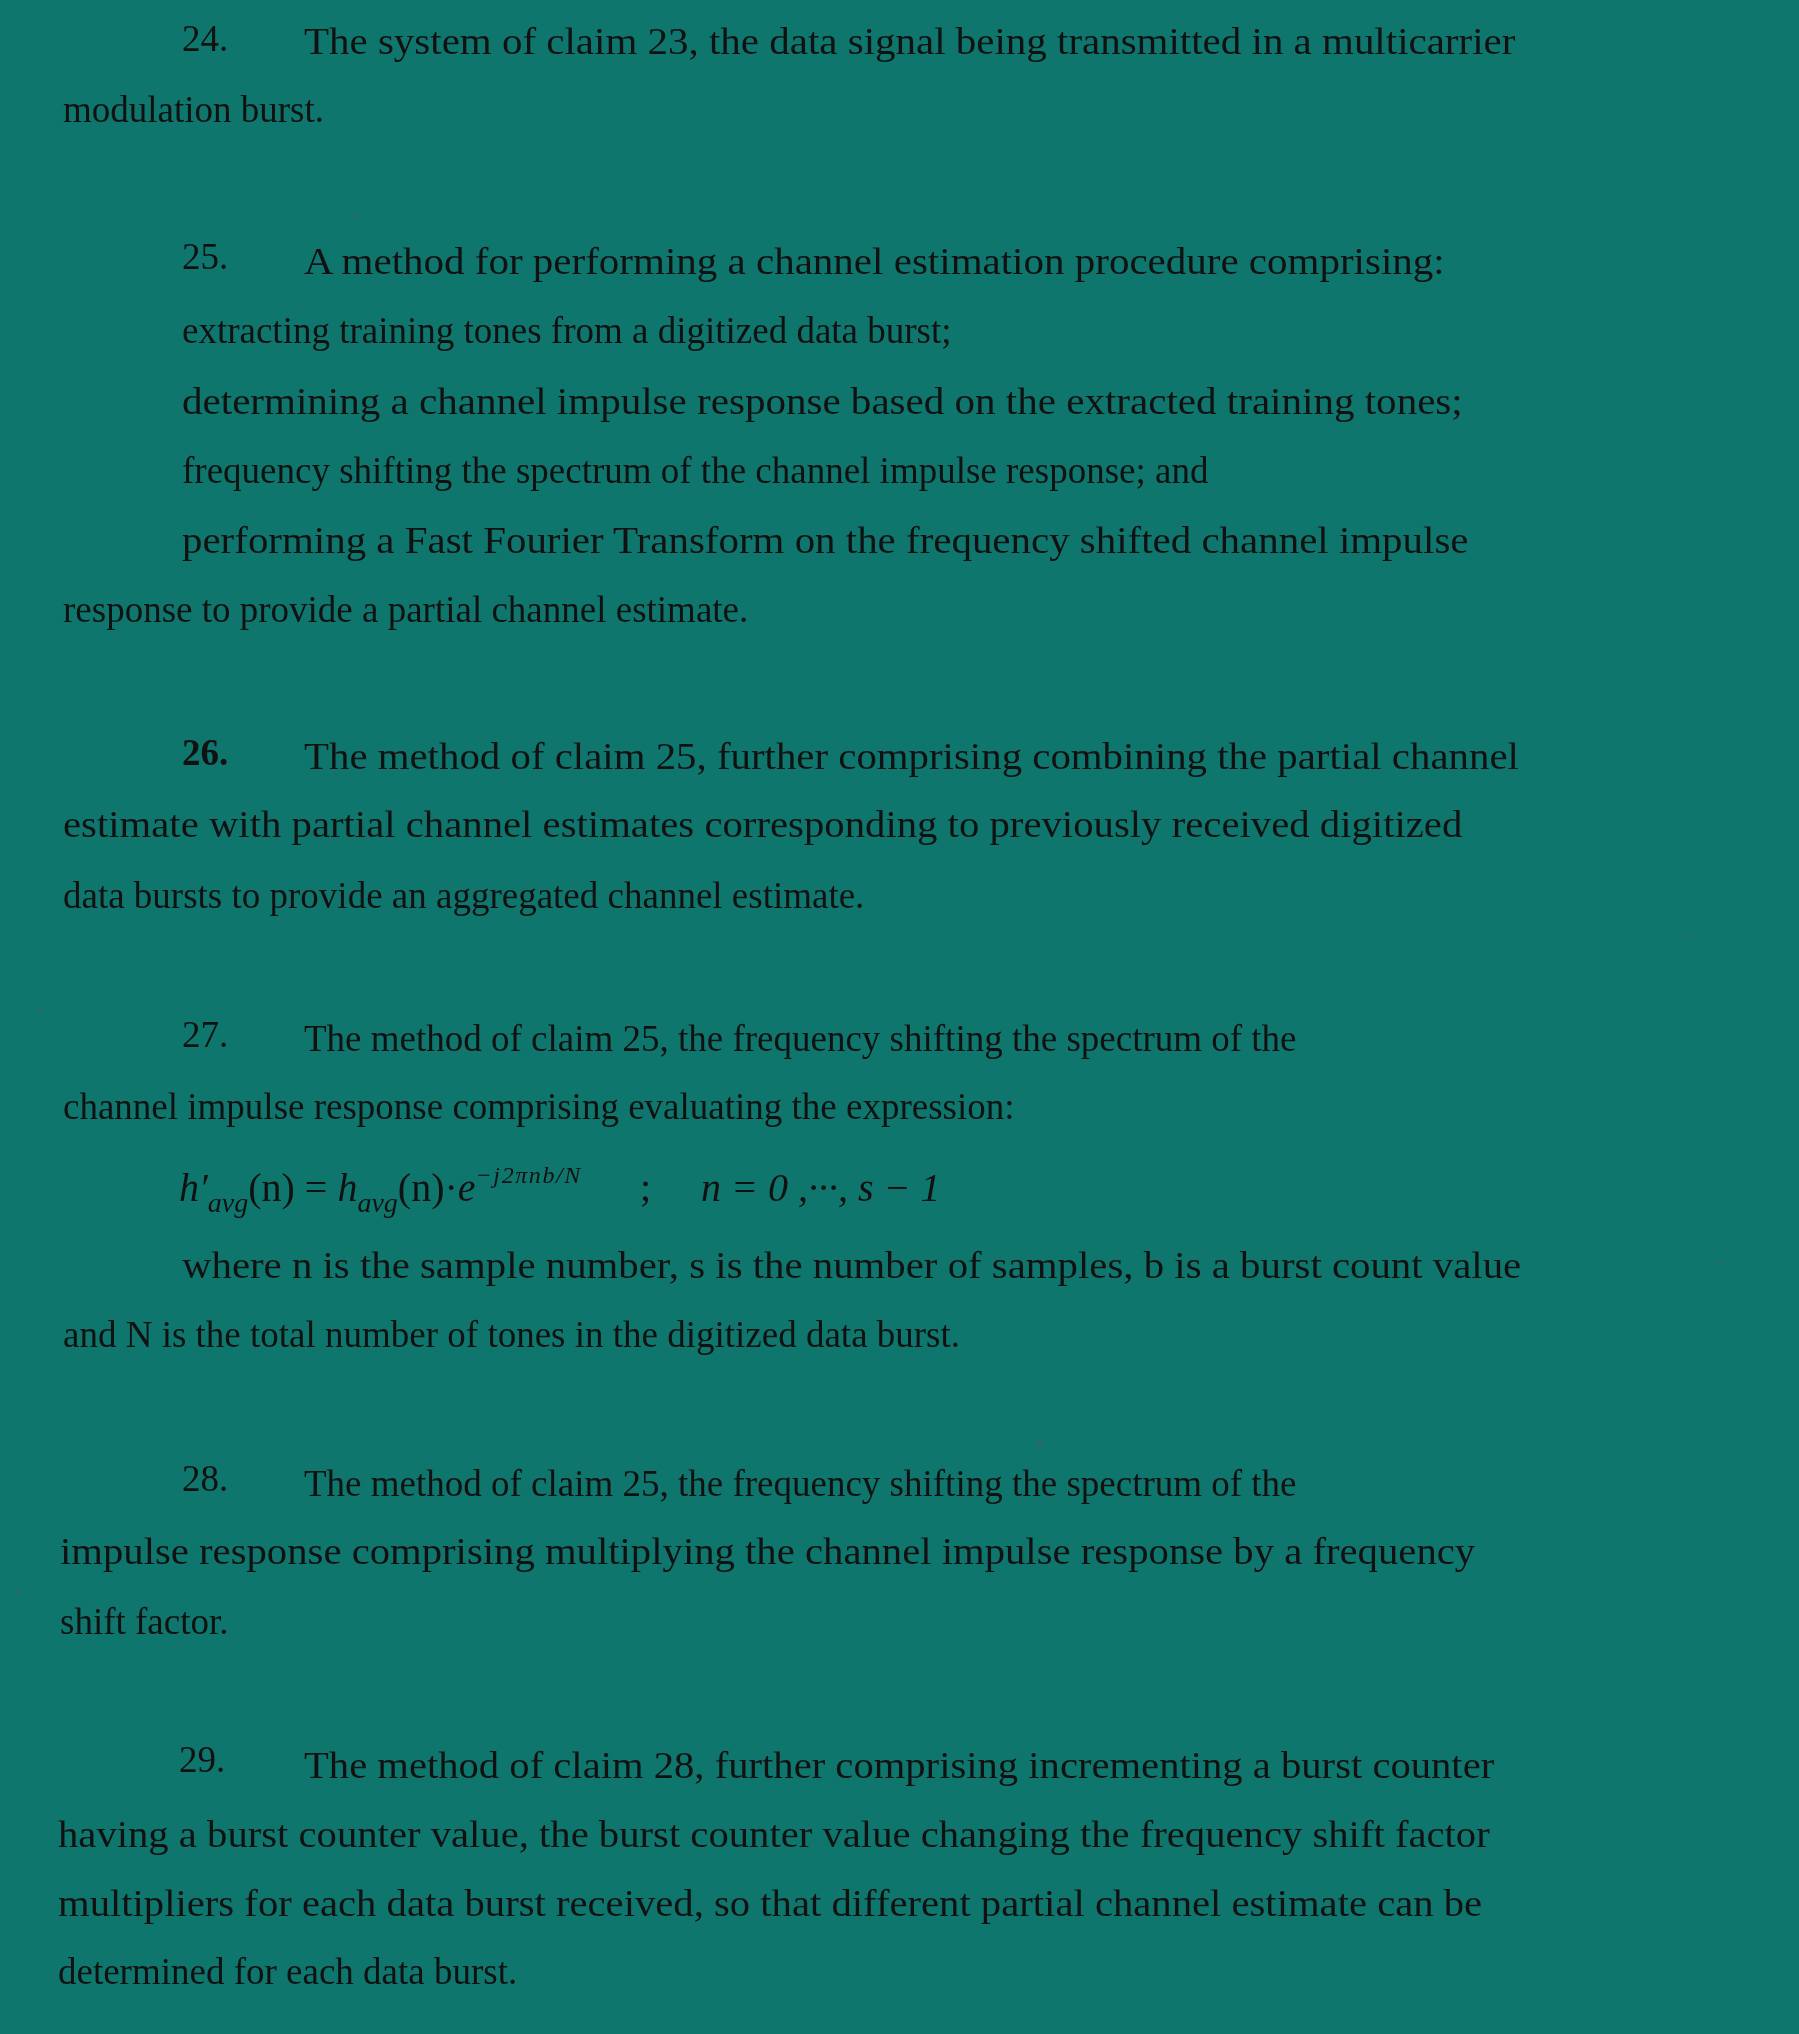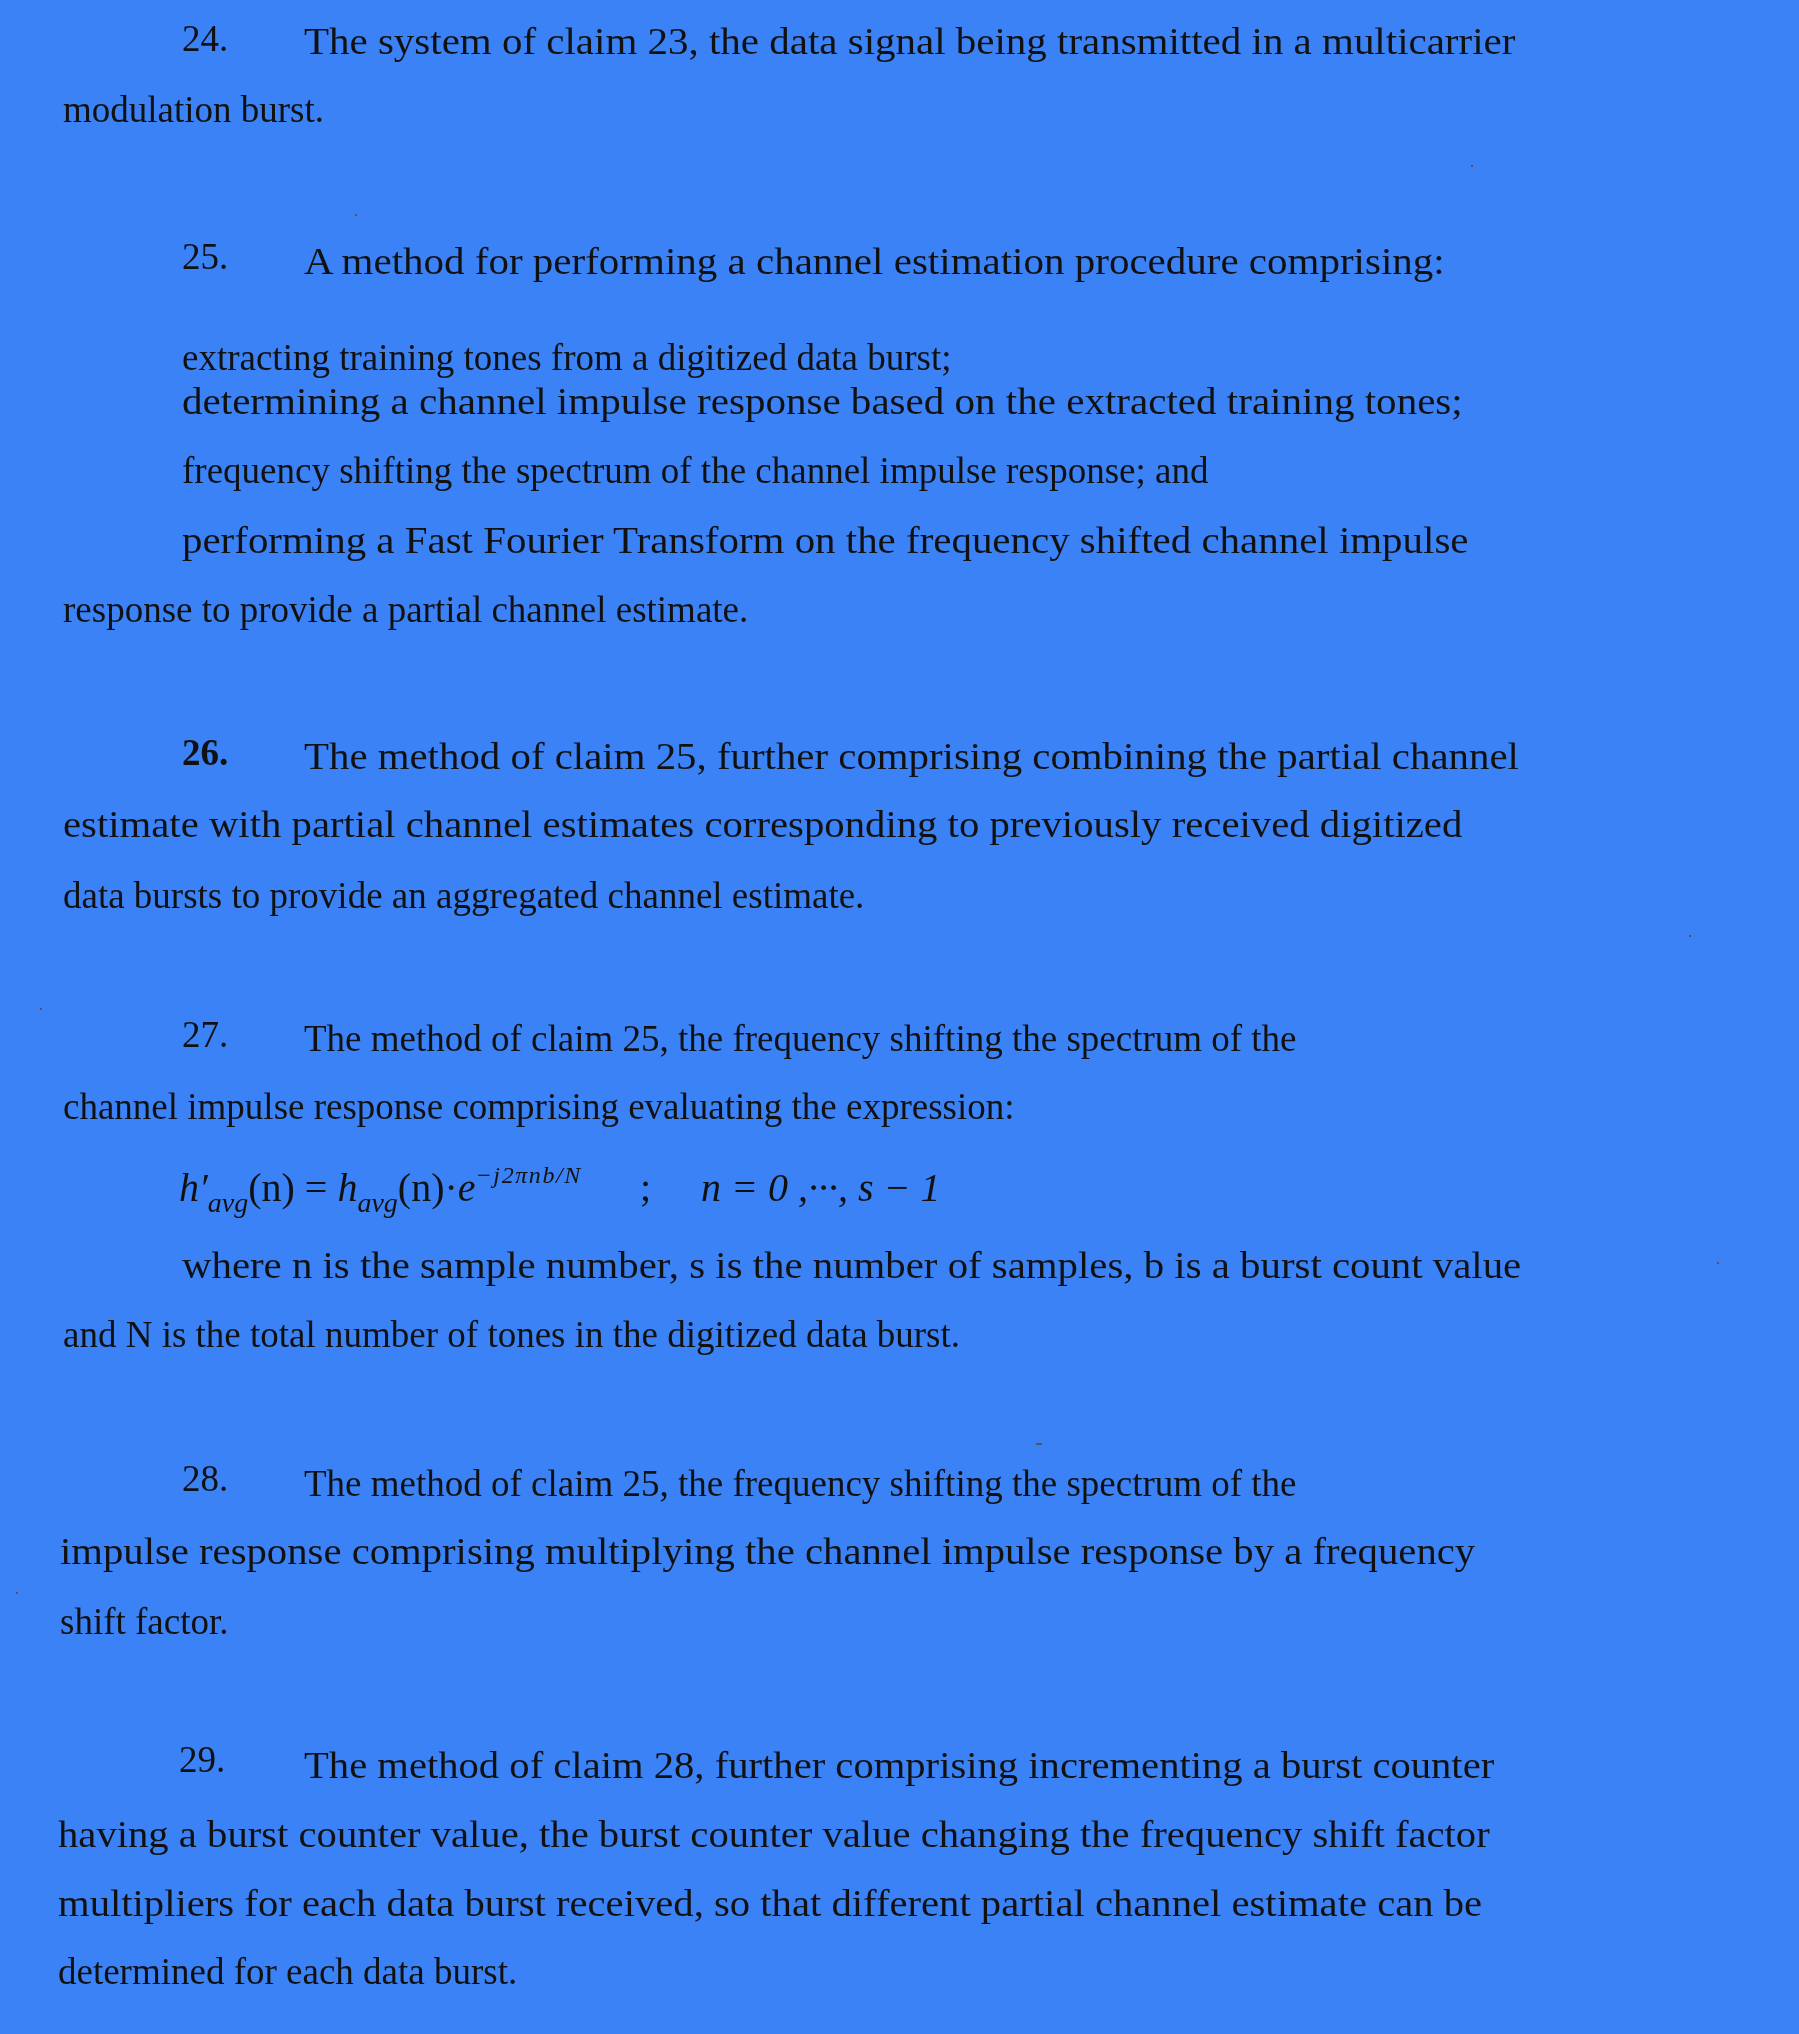--- a/index.html
+++ b/index.html
@@ -1,17 +1,17 @@
 <!DOCTYPE html>
 <html style="font-size:13px"><head>
 <meta charset="utf-8">
 <style>
   html, body { margin: 0; padding: 0; background: #ffffff; }
   body { width: 1799px; height: 2035px; position: relative; overflow: hidden; }
-  .page { position: absolute; left: 0; top: 0; width: 1799px; height: 2035px; background: #3b82f6; }
+  .page { position: absolute; left: 0; top: 0; width: 1799px; height: 2035px; background: #0f766e; }
   .ln {
     position: absolute;
     font-family: "Liberation Serif", "DejaVu Serif", serif;
     font-size: 37px;
     line-height: 45px;
     color: #111;
     white-space: nowrap;
     transform-origin: left top;
   }
   .num { position: absolute; font-family: "Liberation Serif", serif; font-size: 37px; line-height: 45px; color:#111; }
@@ -36,21 +36,21 @@
 
   <div>
     <span class="num" style="left:182px;top:16px;">24.</span>
     <span class="ln" style="left: 304px; top: 19.3px; transform: scaleX(1.107);">The system of claim 23, the data signal being transmitted in a multicarrier</span>
     <span class="ln" style="left:63px;top:87px;">modulation burst.</span>
   </div>
 
   <div>
     <span class="num" style="left:182px;top:234px;">25.</span>
     <span class="ln" style="left: 304px; top: 239px; transform: scaleX(1.108);">A method for performing a channel estimation procedure comprising:</span>
-    <span class="ln" style="left:182px;top:308px;margin-top:27px;">extracting training tones from a digitized data burst;</span>
+    <span class="ln" style="left:182px;top:308px;">extracting training tones from a digitized data burst;</span>
     <span class="ln" style="left: 182px; top: 379px; transform: scaleX(1.109);">determining a channel impulse response based on the extracted training tones;</span>
     <span class="ln" style="left:182px;top:448px;">frequency shifting the spectrum of the channel impulse response; and</span>
     <span class="ln" style="left: 182px; top: 518px; transform: scaleX(1.106);">performing a Fast Fourier Transform on the frequency shifted channel impulse</span>
     <span class="ln" style="left:63px;top:587px;">response to provide a partial channel estimate.</span>
   </div>
 
   <div>
     <span class="num" style="left:182px;top:730px;font-weight:bold;">26.</span>
     <span class="ln" style="left: 304px; top: 734px; transform: scaleX(1.104);">The method of claim 25, further comprising combining the partial channel</span>
     <span class="ln" style="left: 63px; top: 802px; transform: scaleX(1.101);">estimate with partial channel estimates corresponding to previously received digitized</span>

